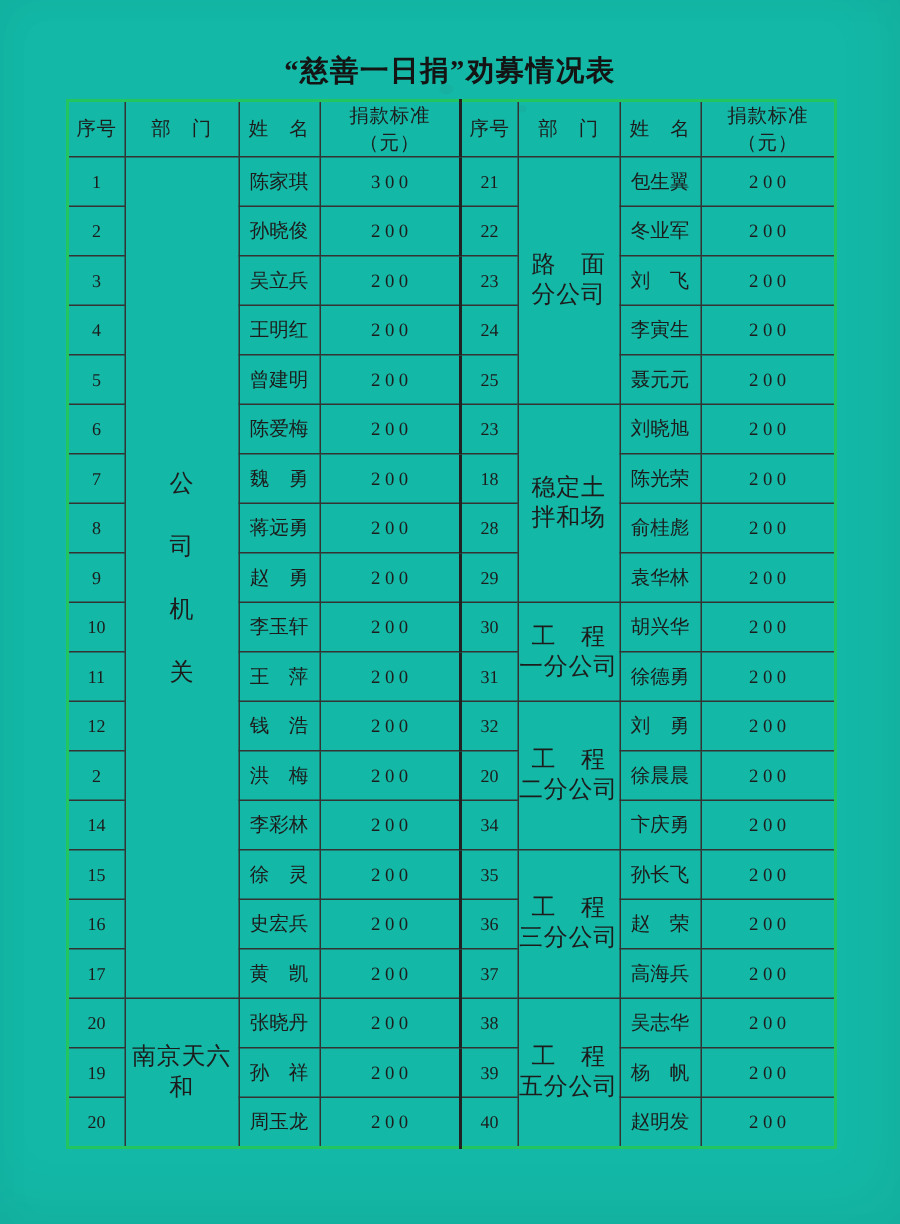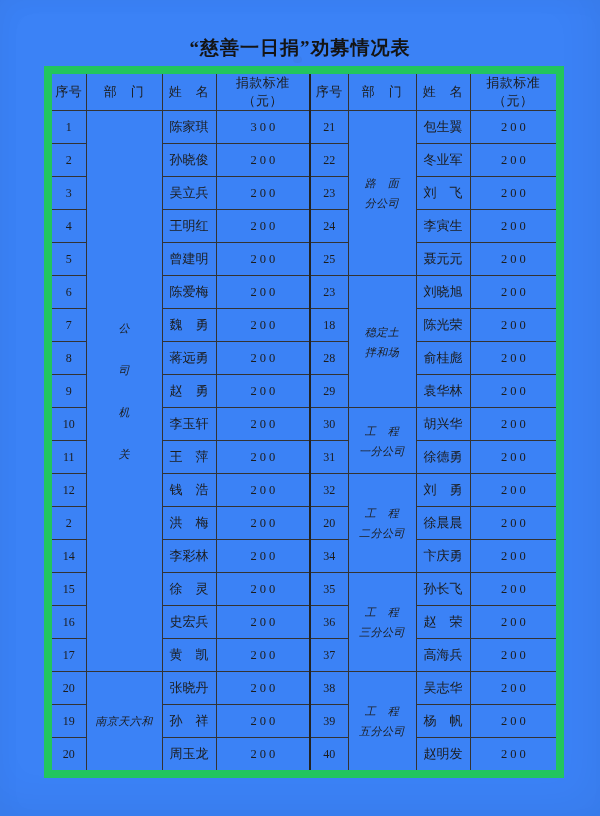--- a/index.html
+++ b/index.html
@@ -3,46 +3,46 @@
 <meta charset="utf-8">
 <style>
   html,body{margin:0;padding:0;}
   body{
     width:600px;height:816px;position:relative;
     background:#f4f4f1;
     font-family:"Liberation Serif","DejaVu Serif",serif;
     overflow:hidden;
   }
   .page{
-    position:absolute;inset:0;background:#3b82f6;
+    position:absolute;inset:0;background:#14b8a6;
     box-shadow:inset -10px -14px 40px rgba(0,0,0,0.045), inset 6px 4px 24px rgba(0,0,0,0.02);
   }
   .title{
     position:absolute;top:36px;left:0;right:0;
     text-align:center;font-size:19px;font-weight:bold;color:#141414;
     letter-spacing:1px;line-height:24px;
   }
   table.donation-table{
     position:absolute;left:44px;top:66px;
     border-collapse:collapse;table-layout:fixed;
-    border:8px solid #22c55e;
+    border:2px solid #22c55e;
   }
   .donation-table th,.donation-table td{
     border:1px solid #333;
     text-align:center;vertical-align:middle;
     color:#1c1c1c;padding:0;overflow:hidden;
   }
   .donation-table th{
     font-weight:normal;font-size:13px;height:36px;letter-spacing:0.5px;
   }
   .donation-table td{font-size:13px;height:32px;}
   .donation-table td.num{font-size:12px;font-family:"Liberation Serif","DejaVu Serif",serif;}
   .donation-table td.amount{font-size:12.5px;letter-spacing:3px;text-indent:3px;margin-left:36px;}
   .donation-table td.mid, .donation-table th.mid{border-left:2px solid #222;}
-  .donation-table td.dept{font-size:11px;font-style:italic;}
+  .donation-table td.dept{font-size:16px;}
   .dept-lines div{line-height:20px;letter-spacing:0.5px;}
   .dept-vertical{
     display:flex;flex-direction:column;align-items:center;justify-content:center;
     gap:29px;height:100%;
   }
   .dept-vertical div{line-height:13px;}
   .dept-single{letter-spacing:0.5px;}
   .speck{position:absolute;background:rgba(60,60,70,0.06);border-radius:50%;}
 </style>
 </head>

